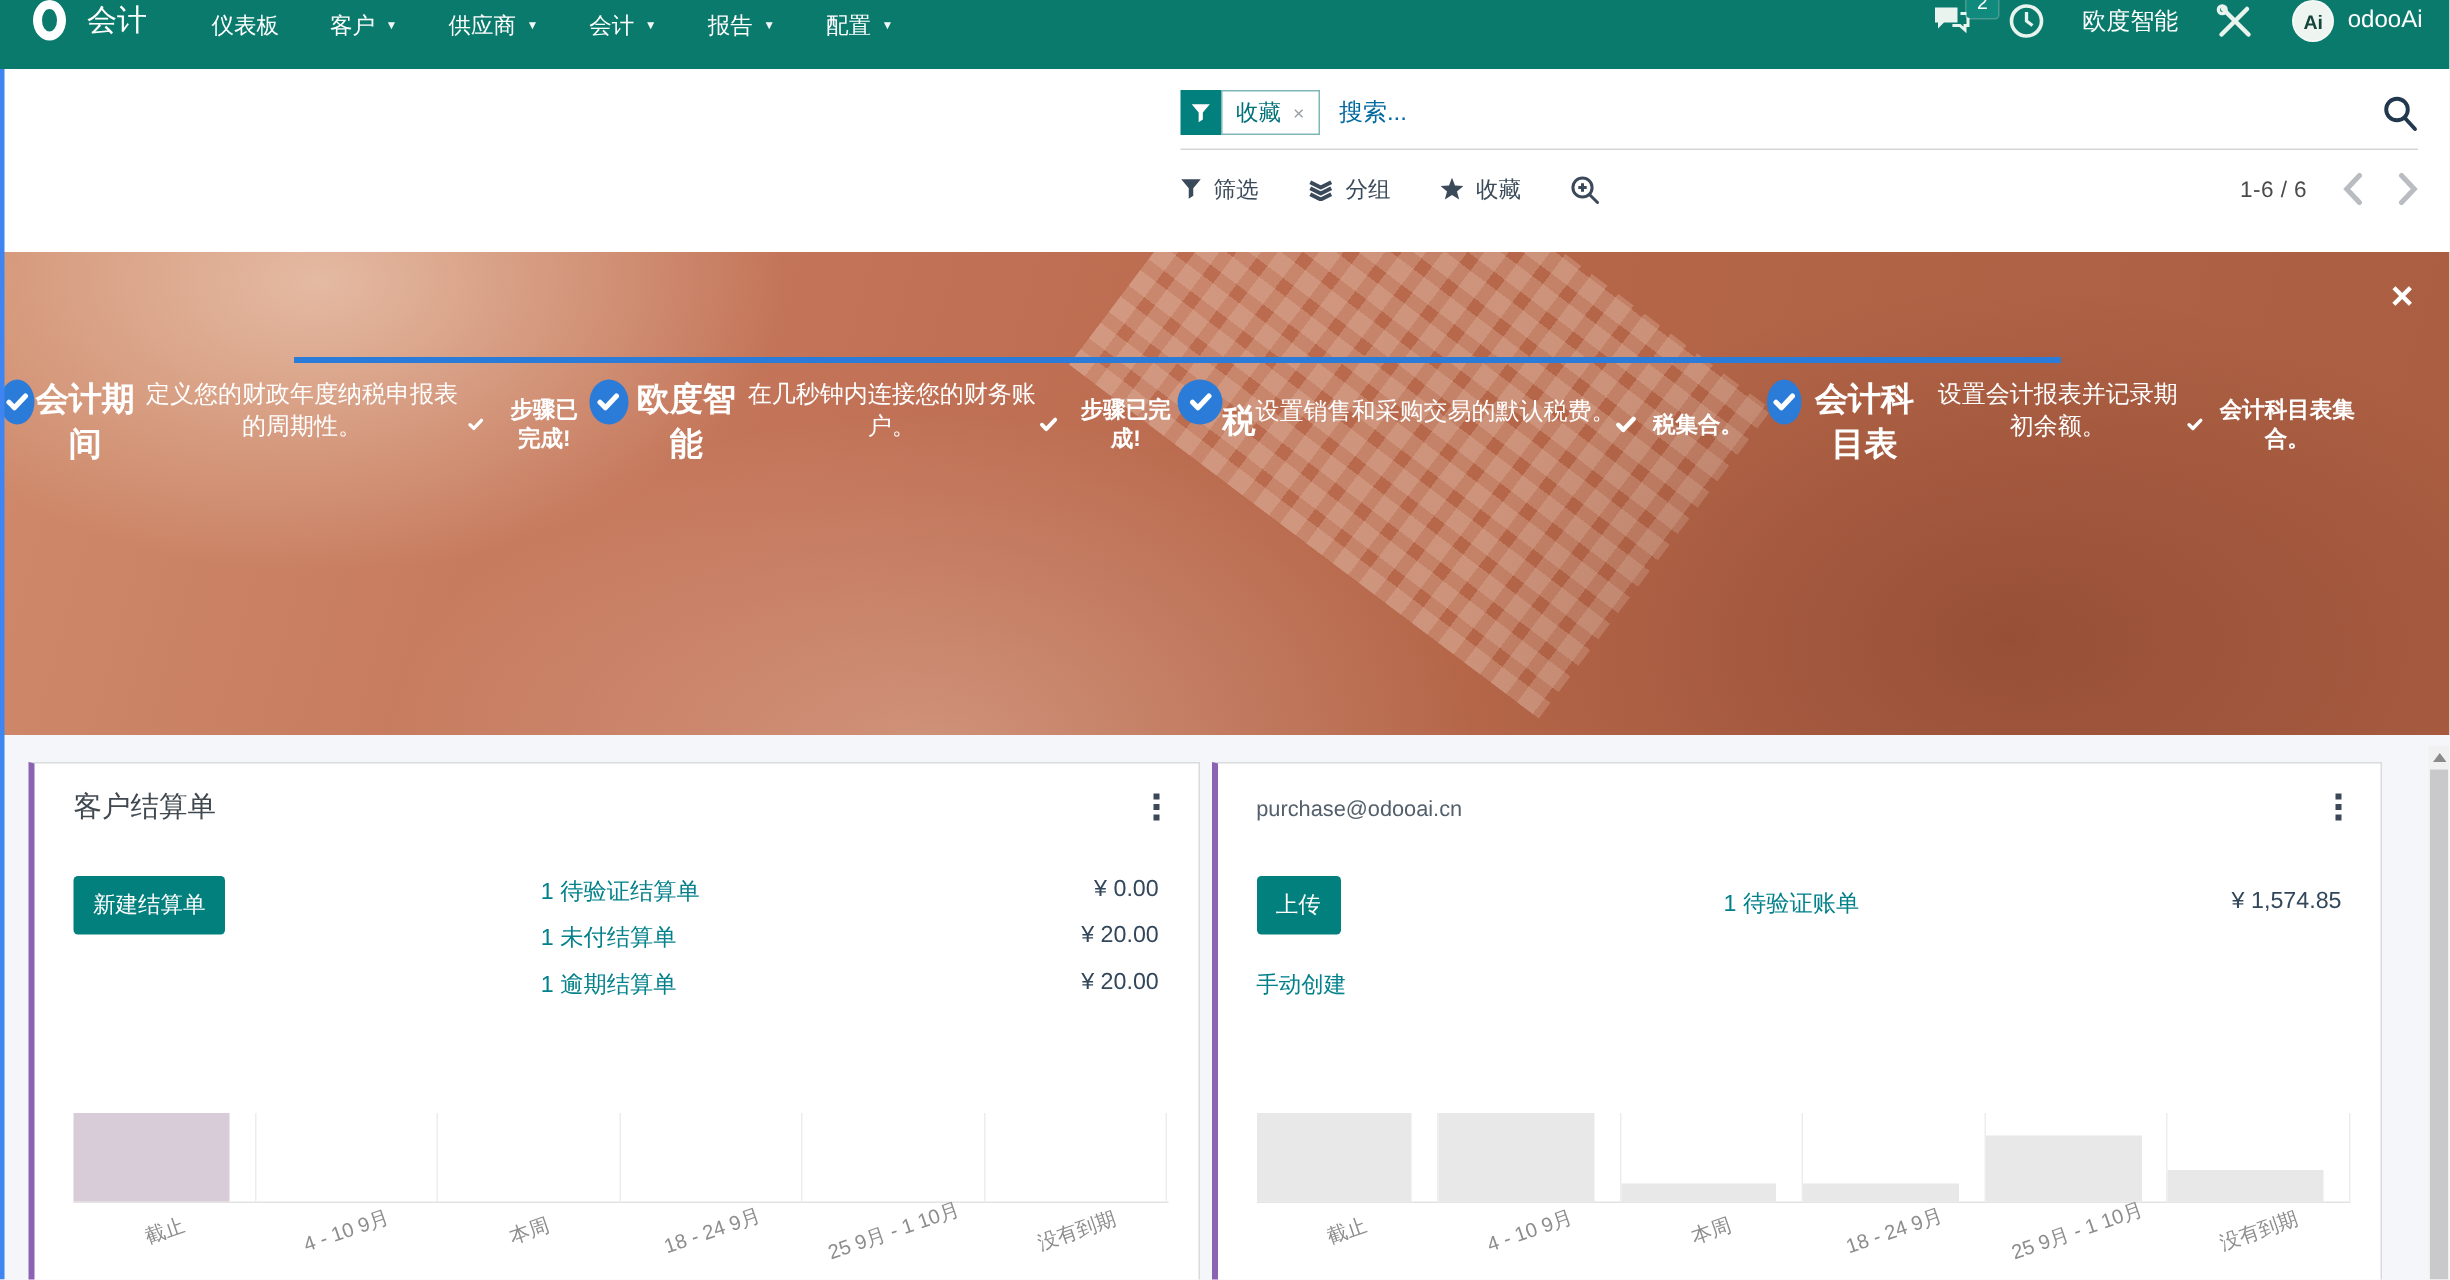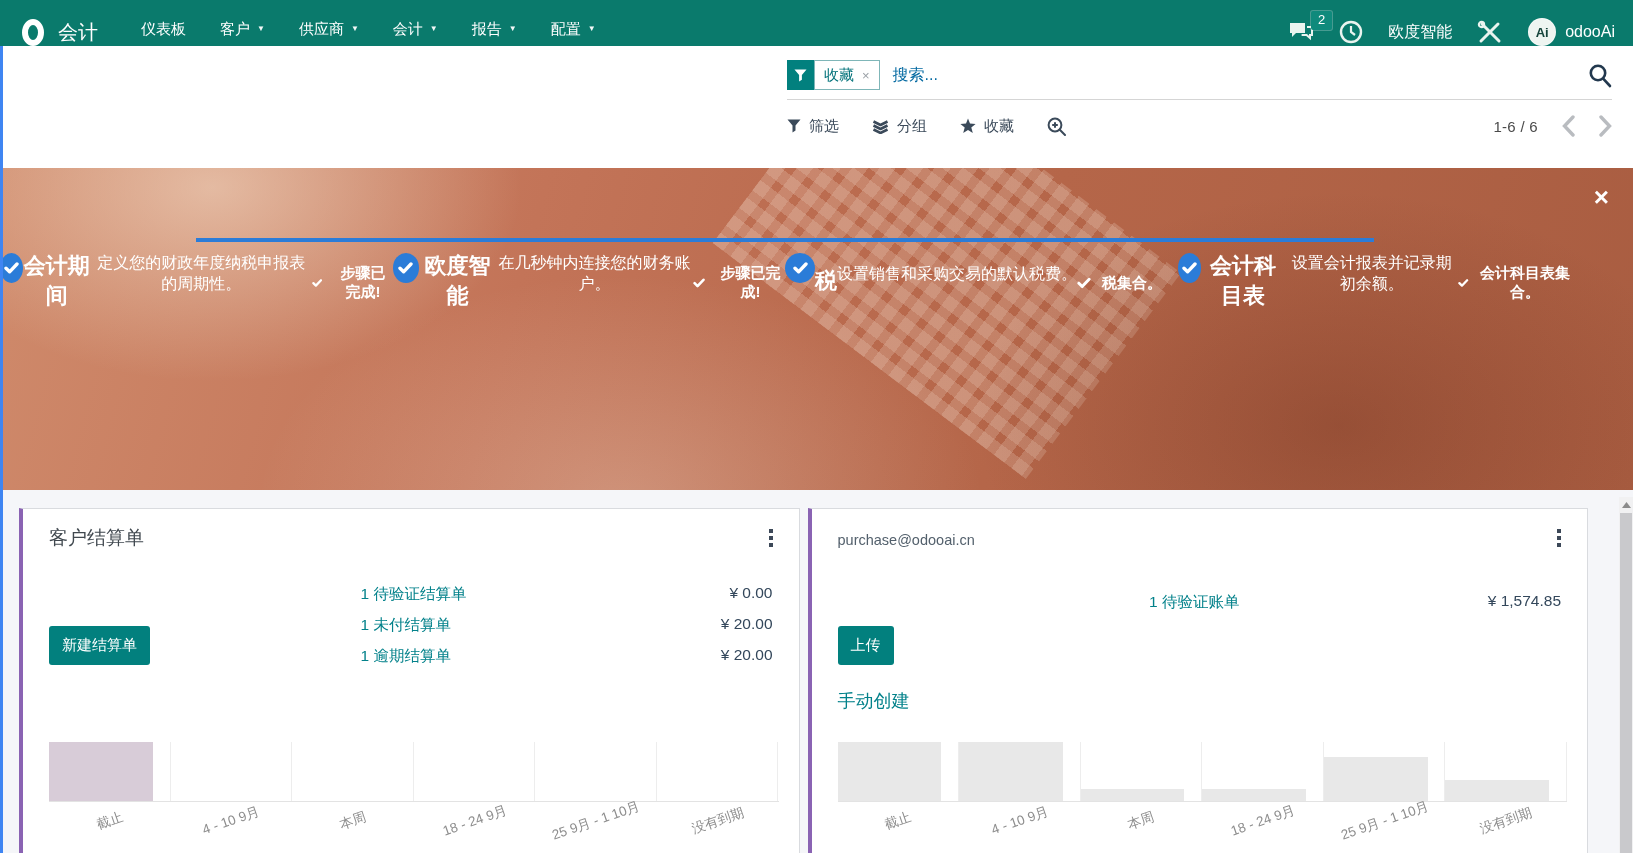--- a/index.html
+++ b/index.html
@@ -9,21 +9,21 @@
     background:#f5f6f9;
     font-family:"Liberation Sans", sans-serif;
     position:relative;
   }
   
   .left-edge { position:absolute; left:0; top:46px; bottom:0; width:3px; background:#3f85f2; z-index:60; }
 
   
   .topbar {
     height:46px; background:#0a7a6c; color:#fff;
-    display:flex; align-items:flex-end; padding:0 18px 0 22px; position:relative; z-index:40;
+    display:flex; align-items:flex-start; padding:0 18px 0 22px; position:relative; z-index:40;
   }
   .logo-ring { display:inline-block; width:22px; height:27px; border:6px solid #fff; border-radius:50%; }
   .appname { font-size:20px; font-weight:400; margin:0 26px 0 14px; cursor:pointer; }
   .nav { display:flex; height:34px; }
   .nav-item { display:flex; align-items:center; gap:7px; padding:0 17px; font-size:15px; cursor:pointer; white-space:nowrap; }
   .caret { font-size:8px; line-height:1; opacity:.95; }
   .top-right { margin-left:auto; display:flex; align-items:center; gap:25px; }
   .icon-btn { position:relative; display:flex; align-items:center; cursor:pointer; color:#eaf4ef; }
   .msg-badge {
     position:absolute; top:-10px; right:-18px; background:#0f8a7c; color:#fff;
@@ -95,23 +95,23 @@
   }
   .card-title { font-size:19px; font-weight:400; color:#40484f; margin:0; }
   .card-sub { font-size:14.5px; color:#53606c; margin-top:7px; }
   .kebab { position:absolute; top:18px; right:24px; display:flex; flex-direction:column; gap:3px; cursor:pointer; padding:2px; }
   .kebab i { width:4px; height:4px; background:#3c4858; display:block; }
   .card-body { display:flex; align-items:flex-start; margin-top:33px; }
   .card-body.vendor { margin-top:36px; }
   .btn-col { display:flex; flex-direction:column; align-items:flex-start; }
   .teal-btn {
     background:#02807e; color:#fff; border:none; font-size:15px; padding:10px 13px;
-    border-radius:3px; cursor:pointer; font-family:inherit;margin-top:42px;
-  }
-  .text-link { color:#02818a; font-size:18px; margin-top:24px; cursor:pointer; text-decoration:none; }
+    border-radius:3px; cursor:pointer; font-family:inherit;
+  }
+  .text-link { color:#02818a; font-size:15px; margin-top:24px; cursor:pointer; text-decoration:none; }
   .aging { margin-left:auto; width:412px; margin-right:6px; font-size:15.5px; }
   .aging-row { display:flex; margin-bottom:10px; }
   .aging-row .lbl { color:#02818a; cursor:pointer; }
   .aging-row .amt { margin-left:auto; color:#33475b; }
   .aging.single { margin-top:8px; }
 
   .chart-wrap { margin-top:auto; }
   .chart { display:flex; height:60px; border-bottom:1px solid #e3e3e3; }
   .ccol { flex:1; position:relative; border-right:1px solid #ededed; }
   .cbar { position:absolute; bottom:0; left:0; width:86%; }

